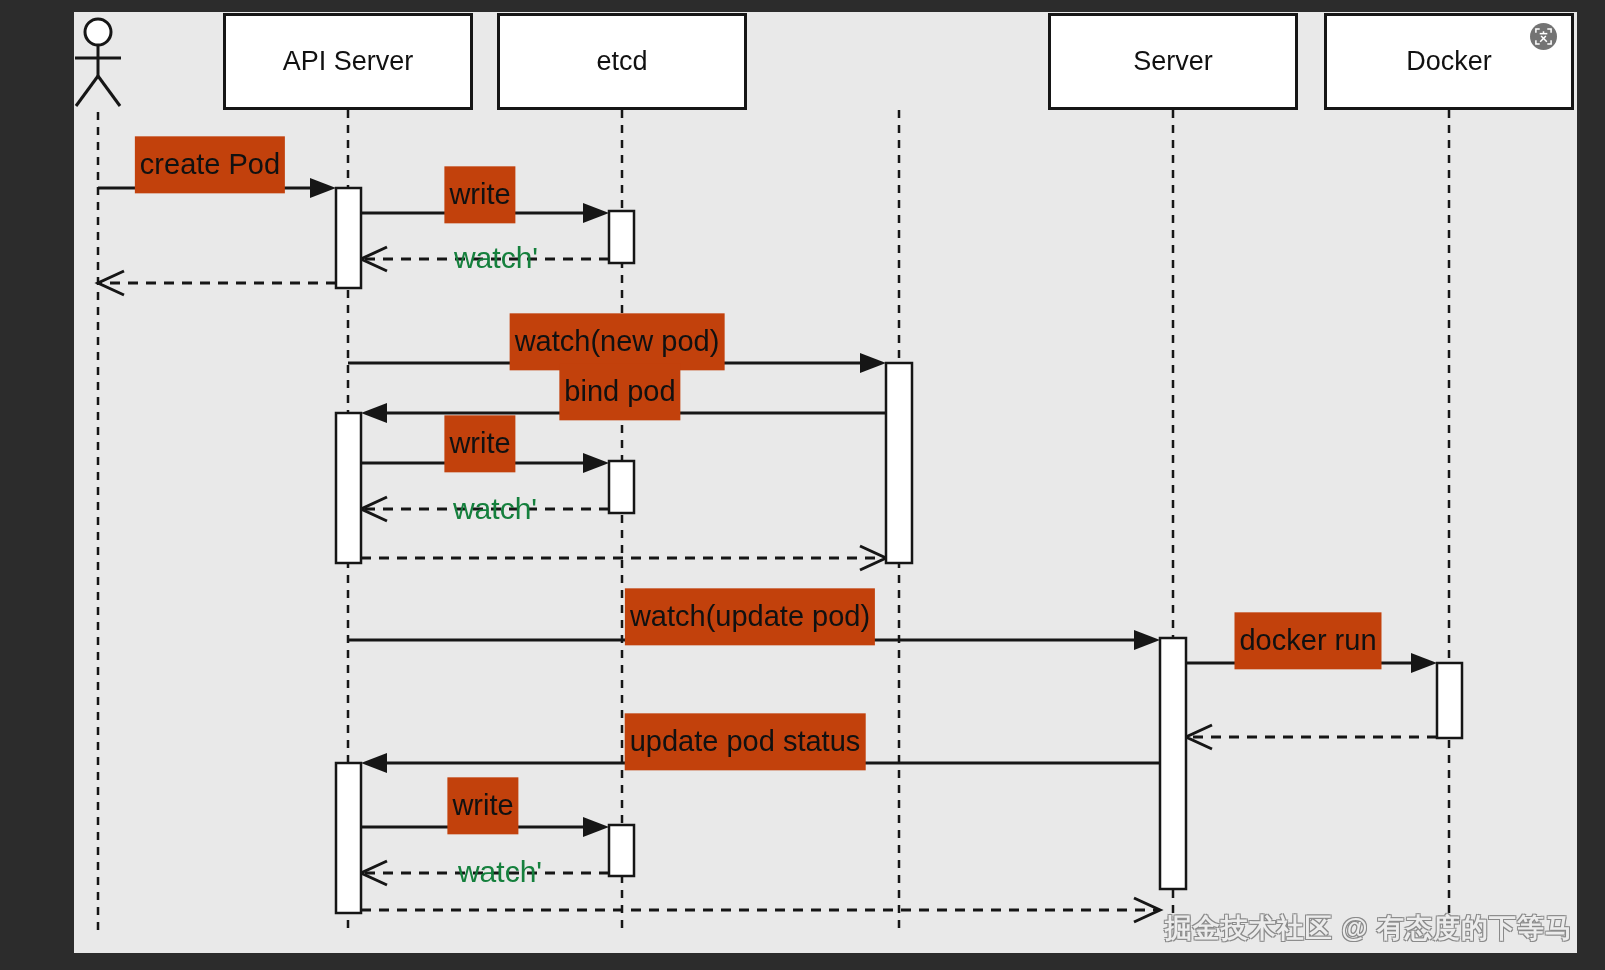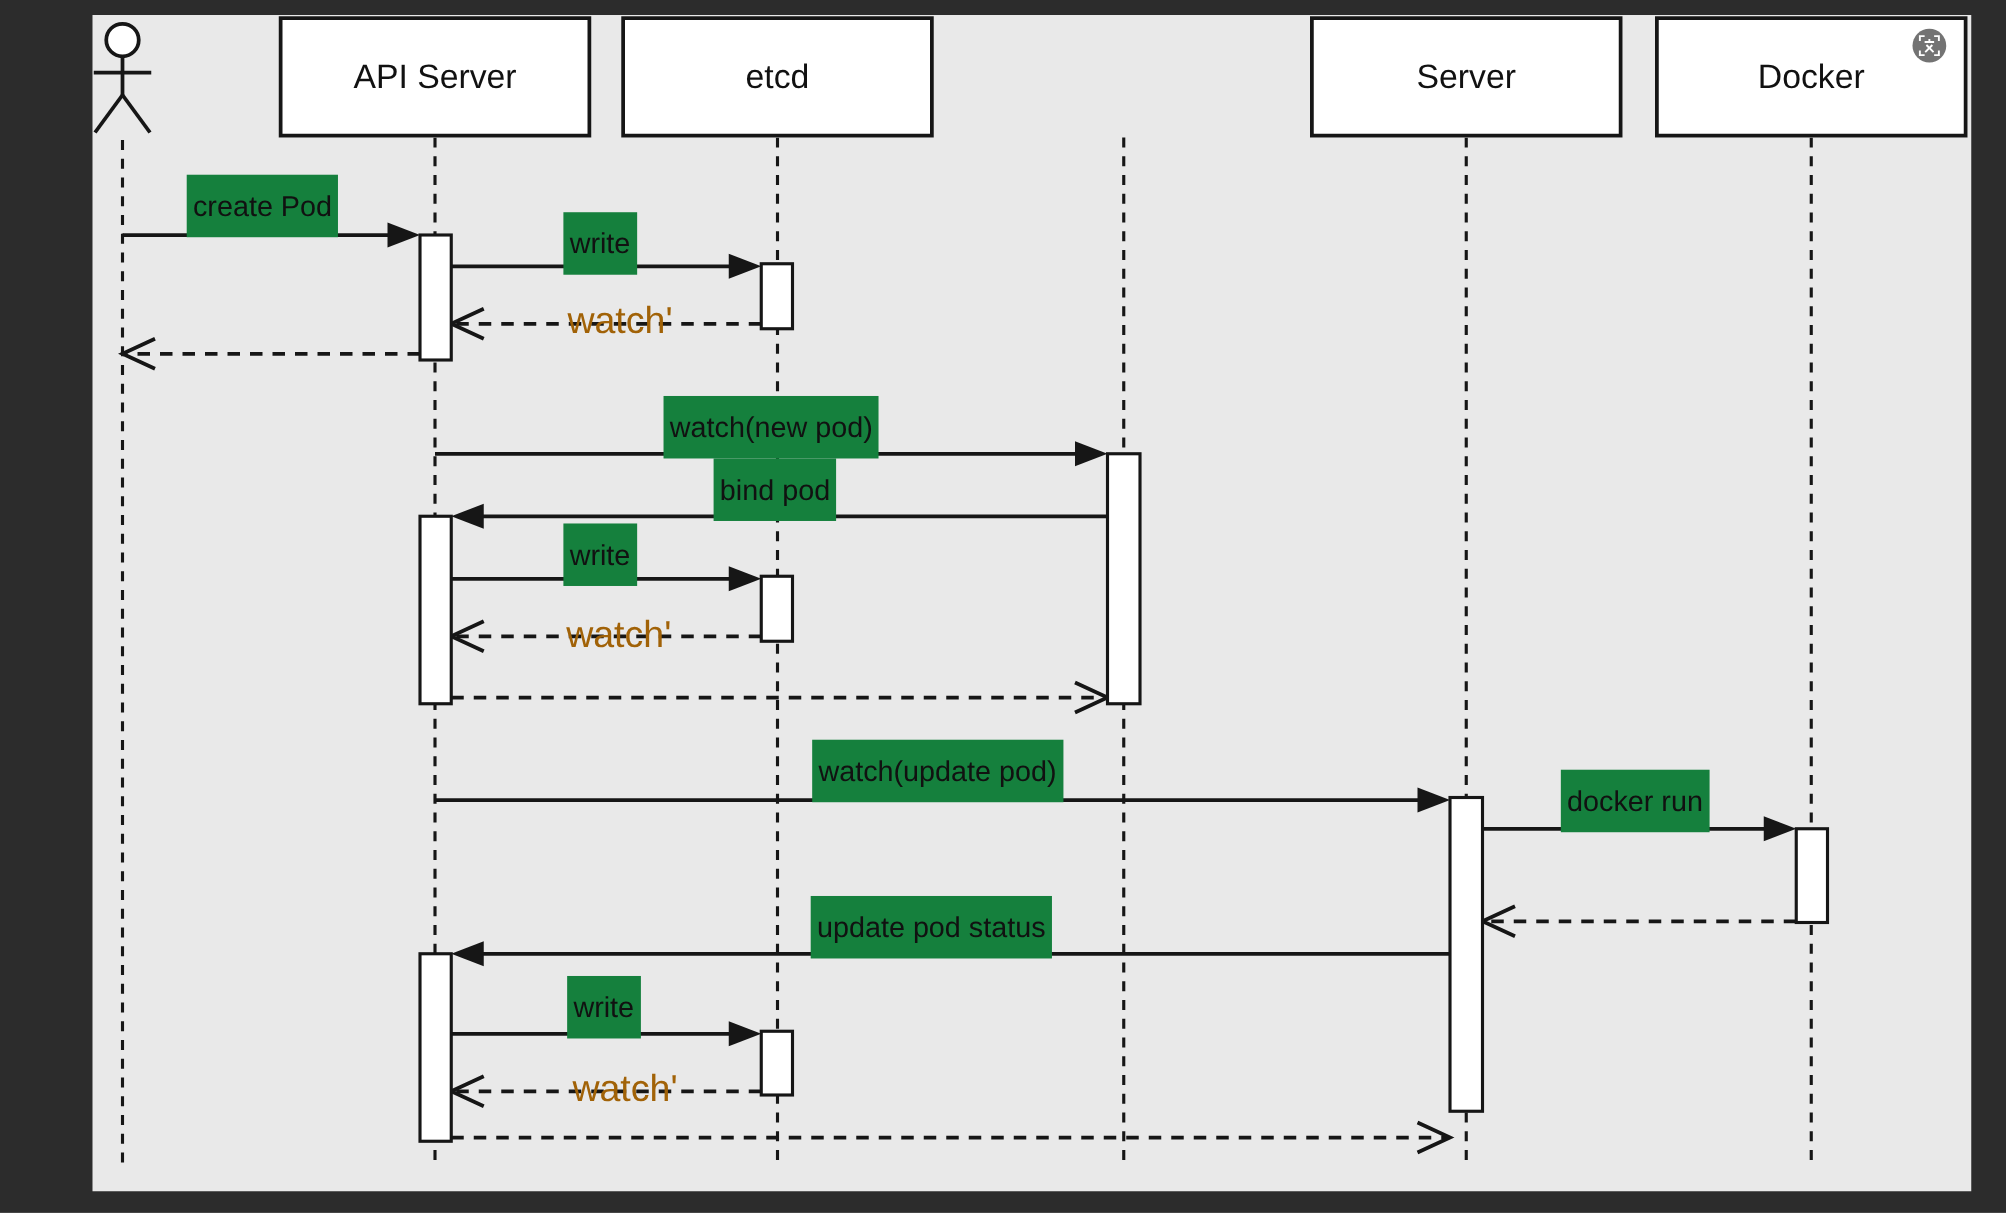--- a/index.html
+++ b/index.html
@@ -12,24 +12,24 @@
     background:#e9e9e9;
   }
   .panel svg.diagram{position:absolute;left:0;top:0;z-index:1;}
   .pbox{
     position:absolute;top:1px;height:91px;background:#ffffff;
     border:3px solid #161616;display:flex;align-items:center;justify-content:center;
     font-size:27px;color:#111;z-index:3;
   }
   .msg-label{
     position:absolute;transform:translate(-50%,-50%);white-space:nowrap;
-    font-size:23px;color:#111;background:#15803d;padding:12px 5px;line-height:1.15;z-index:2;
+    font-size:29px;color:#111;background:#c2410c;padding:12px 5px;line-height:1.15;z-index:2;
   }
   .msg-label.red{
-    background:transparent;color:#a16207;font-size:30px;padding:0 4px;z-index:2;
+    background:transparent;color:#15803d;font-size:30px;padding:0 4px;z-index:2;
   }
   .watermark{
     position:absolute;right:4px;top:898px;z-index:4;white-space:nowrap;
     font-size:27px;font-weight:bold;letter-spacing:1px;color:#ececec;
     text-shadow:1px 1px 0 #8a8a8a,-1px -1px 0 #8a8a8a,1px -1px 0 #8a8a8a,-1px 1px 0 #8a8a8a;
   }
   .corner-icon{
     position:absolute;left:1456px;top:11px;width:27px;height:27px;border-radius:50%;
     background:rgba(90,90,90,0.85);z-index:5;display:flex;align-items:center;justify-content:center;
     cursor:pointer;
@@ -136,20 +136,21 @@
     <div class="msg-label" style="left:543px;top:330px">watch(new pod)</div>
     <div class="msg-label" style="left:546px;top:380px">bind pod</div>
     <div class="msg-label" style="left:406px;top:432px">write</div>
     <div class="msg-label red" style="left:421px;top:497px">watch'</div>
     <div class="msg-label" style="left:676px;top:605px">watch(update pod)</div>
     <div class="msg-label" style="left:1234px;top:629px">docker run</div>
     <div class="msg-label" style="left:671px;top:730px">update pod status</div>
     <div class="msg-label" style="left:409px;top:794px">write</div>
     <div class="msg-label red" style="left:426px;top:860px">watch'</div>
 
+    <div class="watermark">掘金技术社区 @ 有态度的下等马</div>
 
     <div class="corner-icon">
       <svg width="19" height="19" viewBox="0 0 20 20" fill="none" stroke="#ffffff" stroke-width="1.6">
         <path d="M2,6 V2 H6"></path>
           <path d="M14,2 H18 V6"></path>
           <path d="M18,14 V18 H14"></path>
           <path d="M6,18 H2 V14"></path>
         <line x1="6" y1="7" x2="14" y2="7"></line>
         <line x1="10" y1="4.5" x2="10" y2="7"></line>
         <line x1="7.5" y1="9.5" x2="13.5" y2="15.5"></line>

